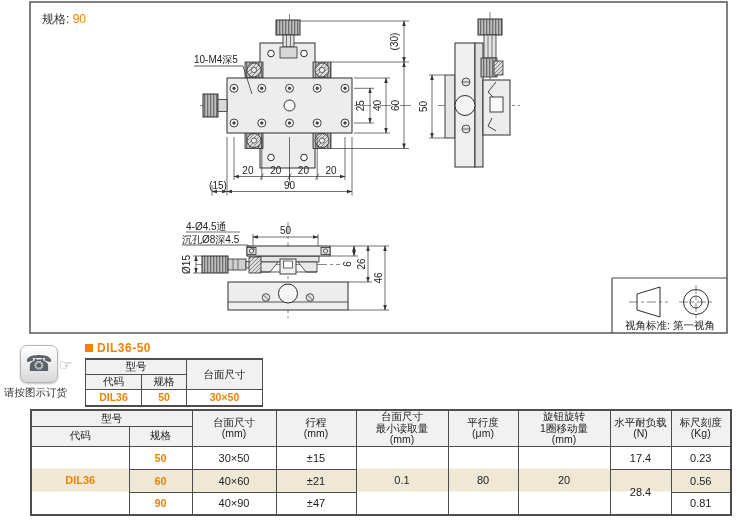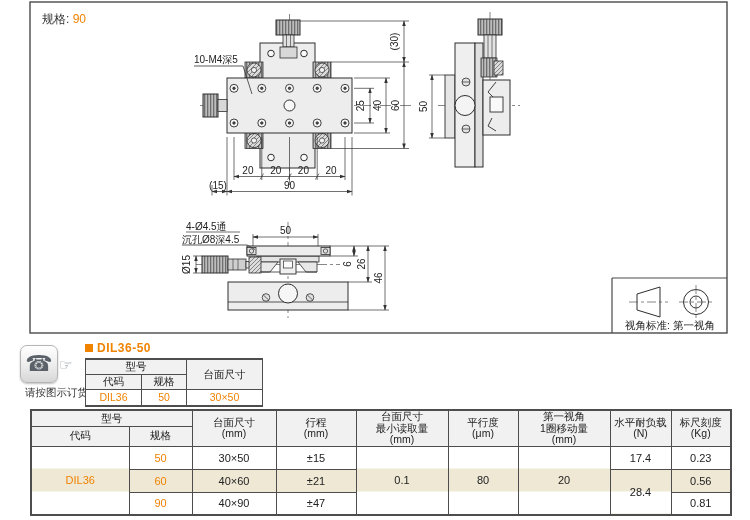--- a/index.html
+++ b/index.html
@@ -16,42 +16,42 @@
   .dim { font-size:10px; }
   .note { font-size:10px; }
   .proj { font-size:10.5px; }
 
   
   #phone-btn { left:20px; top:345px; width:38px; height:38px; border:1px solid #b5b5b5; border-radius:7px;
     background:linear-gradient(180deg,#ffffff 0%,#ececec 55%,#d7d7d7 100%); box-shadow:0 1px 2px rgba(0,0,0,.25);
     display:flex; align-items:center; justify-content:center; }
   #phone-btn .glyph { font-family:"DejaVu Sans",sans-serif; font-size:22px; color:#5a6168; line-height:1; }
   #hand { left:59px; top:356px; font-family:"DejaVu Sans",sans-serif; font-size:15px; color:#8a8f94; }
-  #order-caption { left:4px; top:386px; width:84px; font-size:10.5px; color:#333; text-align:right; white-space:nowrap; }
+  #order-caption { left:4px; top:386px; width:84px; font-size:10.5px; color:#333; text-align:left; white-space:nowrap; }
 
   
   #product-block { left:85px; top:341px; }
   #product-title { display:flex; align-items:center; gap:4px; margin-bottom:3px; }
   #product-title .sq { width:8px; height:8px; background:#f08300; }
   #product-title .t { color:#f08300; font-weight:bold; font-size:12px; letter-spacing:.5px; }
   table.mini { border-collapse:collapse; border:2px solid #4d4d4d; border-left-width:1px; border-right-width:1px; font-size:10.5px; color:#222; }
   .mini th,.mini td { border:1px solid #4d4d4d; text-align:center; padding:0; }
   .mini th { background:#f1f1f1; font-weight:normal; height:13px; }
   .mini td { height:16px; background:#fff; }
   .c-code{width:56px;} .c-spec{width:45px;} .c-size{width:76px;}
 
   
   #spec-block { left:30px; top:409px; }
   table.spec { border-collapse:collapse; table-layout:fixed; width:700px; border:2px solid #4d4d4d; font-size:11px; color:#222; }
   .spec th,.spec td { border:1px solid #4d4d4d; text-align:center; padding:0; }
   .spec thead th { background:#f1f1f1; font-weight:normal; font-size:10.5px; line-height:11.5px; vertical-align:middle; }
   .spec thead tr:first-child th { height:16px; }
   .spec thead tr:last-child th { height:20px; }
   .spec tbody td { height:23px; }
-  .orange { color:#f08300; font-weight:normal; }
+  .orange { color:#f08300; font-weight:bold; }
   .hl { background:#eee8d5; }
   .band3 { background:linear-gradient(to bottom,#fff 33.3%,#eee8d5 33.3%,#eee8d5 66.7%,#fff 66.7%); }
   .band2 { background:linear-gradient(to bottom,#eee8d5 50%,#fff 50%); }
 </style>
 </head>
 <body>
 
 <div class="abs" id="spec-line">
   <span>规格:</span>
   <span class="val">90</span>
@@ -323,21 +323,21 @@
         <th rowspan="2">
           <div>台面尺寸</div>
           <div>最小读取量</div>
           <div>(mm)</div>
         </th>
         <th rowspan="2">
           <div>平行度</div>
           <div>(μm)</div>
         </th>
         <th rowspan="2">
-          <div>第一视角</div>
+          <div>旋钮旋转</div>
           <div>1圈移动量</div>
           <div>(mm)</div>
         </th>
         <th rowspan="2">
           <div>水平耐负载</div>
           <div>(N)</div>
         </th>
         <th rowspan="2">
           <div>标尺刻度</div>
           <div>(Kg)</div>

